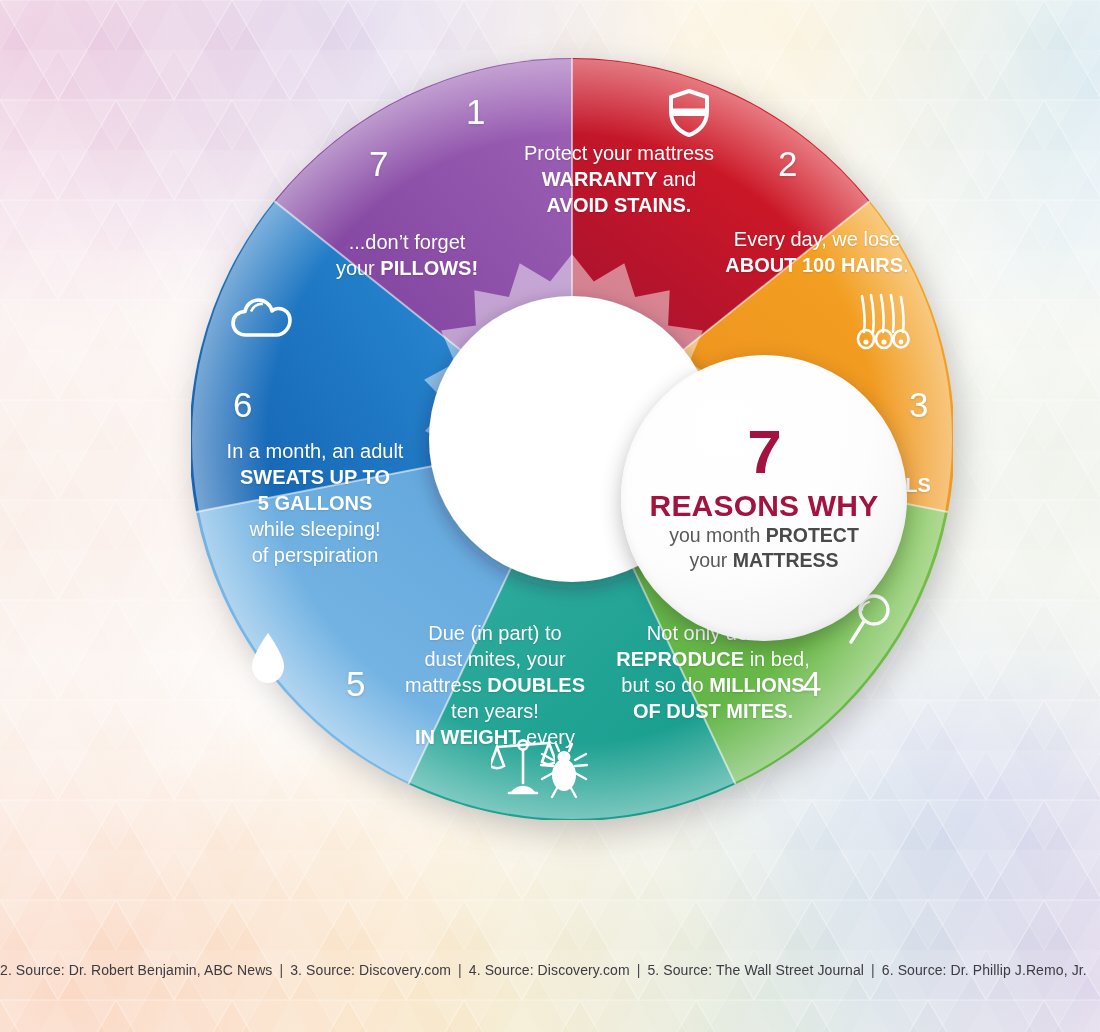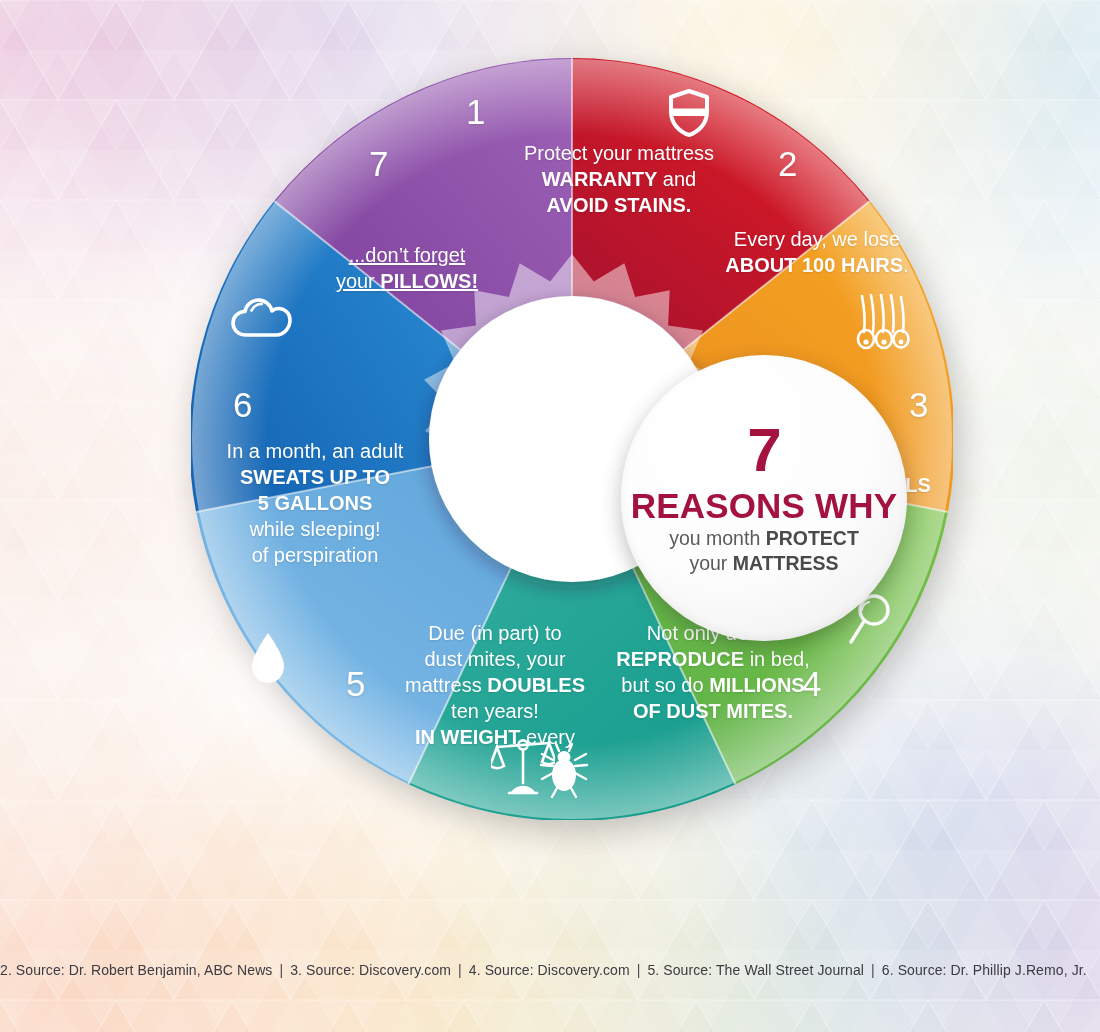--- a/index.html
+++ b/index.html
@@ -62,21 +62,21 @@
   
   #hub {
     position:absolute; left:430px; top:297px;
     width:286px; height:286px; border-radius:50%;
     background:radial-gradient(circle at 36% 26%,#ffffff 0%,#fdfdfd 52%,#eeecec 100%);
     box-shadow:0 7px 20px rgba(40,35,40,.30), inset 0 -3px 8px rgba(0,0,0,.05);
     z-index:6; display:flex; flex-direction:column;
     align-items:center; justify-content:center; text-align:center;
   }
   #hub-seven { font-size:62px; font-weight:700; color:#A4123F; line-height:.98; margin-bottom:6px; letter-spacing:-1px;}
-  #hub-reasons { font-size:35px; font-weight:700; color:#A4123F; letter-spacing:.2px; line-height:1.12; }
+  #hub-reasons { font-size:30px; font-weight:700; color:#A4123F; letter-spacing:.2px; line-height:1.12; }
   #hub-l2, #hub-l3 { font-size:19.5px; color:#5a5a5a; line-height:1.30; font-weight:400; }
   #hub-l2 b, #hub-l3 b { font-weight:700; color:#4a4a4a; }
 
   
   #footer {
     position:absolute; left:0; right:0; top:962px;
     font-size:14px; color:#3c3a42;
     letter-spacing:.1px; z-index:7;
   }
   #footer span { white-space:nowrap; }
@@ -216,21 +216,21 @@
       <div>ten years!</div>
       <div><b>IN WEIGHT</b> every</div>
     </div>
   <div class="seg-txt seg-body" style="left:8px;top:380px;width:232px;">
       <div>In a month, an adult</div>
       <div><b>SWEATS UP TO</b></div>
       <div><b>5 GALLONS</b></div>
       <div>while sleeping!</div>
       <div>of perspiration</div>
     </div>
-  <div class="seg-txt seg-body" style="left:104px;top:184px;width:224px;text-decoration:underline;">
+  <div class="seg-txt seg-body" style="left:104px;top:171px;width:224px;">
       <div>...don’t forget</div>
       <div>your <b>PILLOWS!</b></div>
     </div>
 
   <div class="seg-icon" style="left:476px;top:30px;">
     <svg width="44" height="50" viewBox="0 0 44 50" fill="none">
       <path d="M22 3 L40 9 V24 C40 36 31 44 22 47 C13 44 4 36 4 24 V9 Z" stroke="#fff" stroke-width="4" fill="none" stroke-linejoin="round"></path>
       <rect x="4" y="20.5" width="36" height="7.5" fill="#fff"></rect>
     </svg>
   </div>

